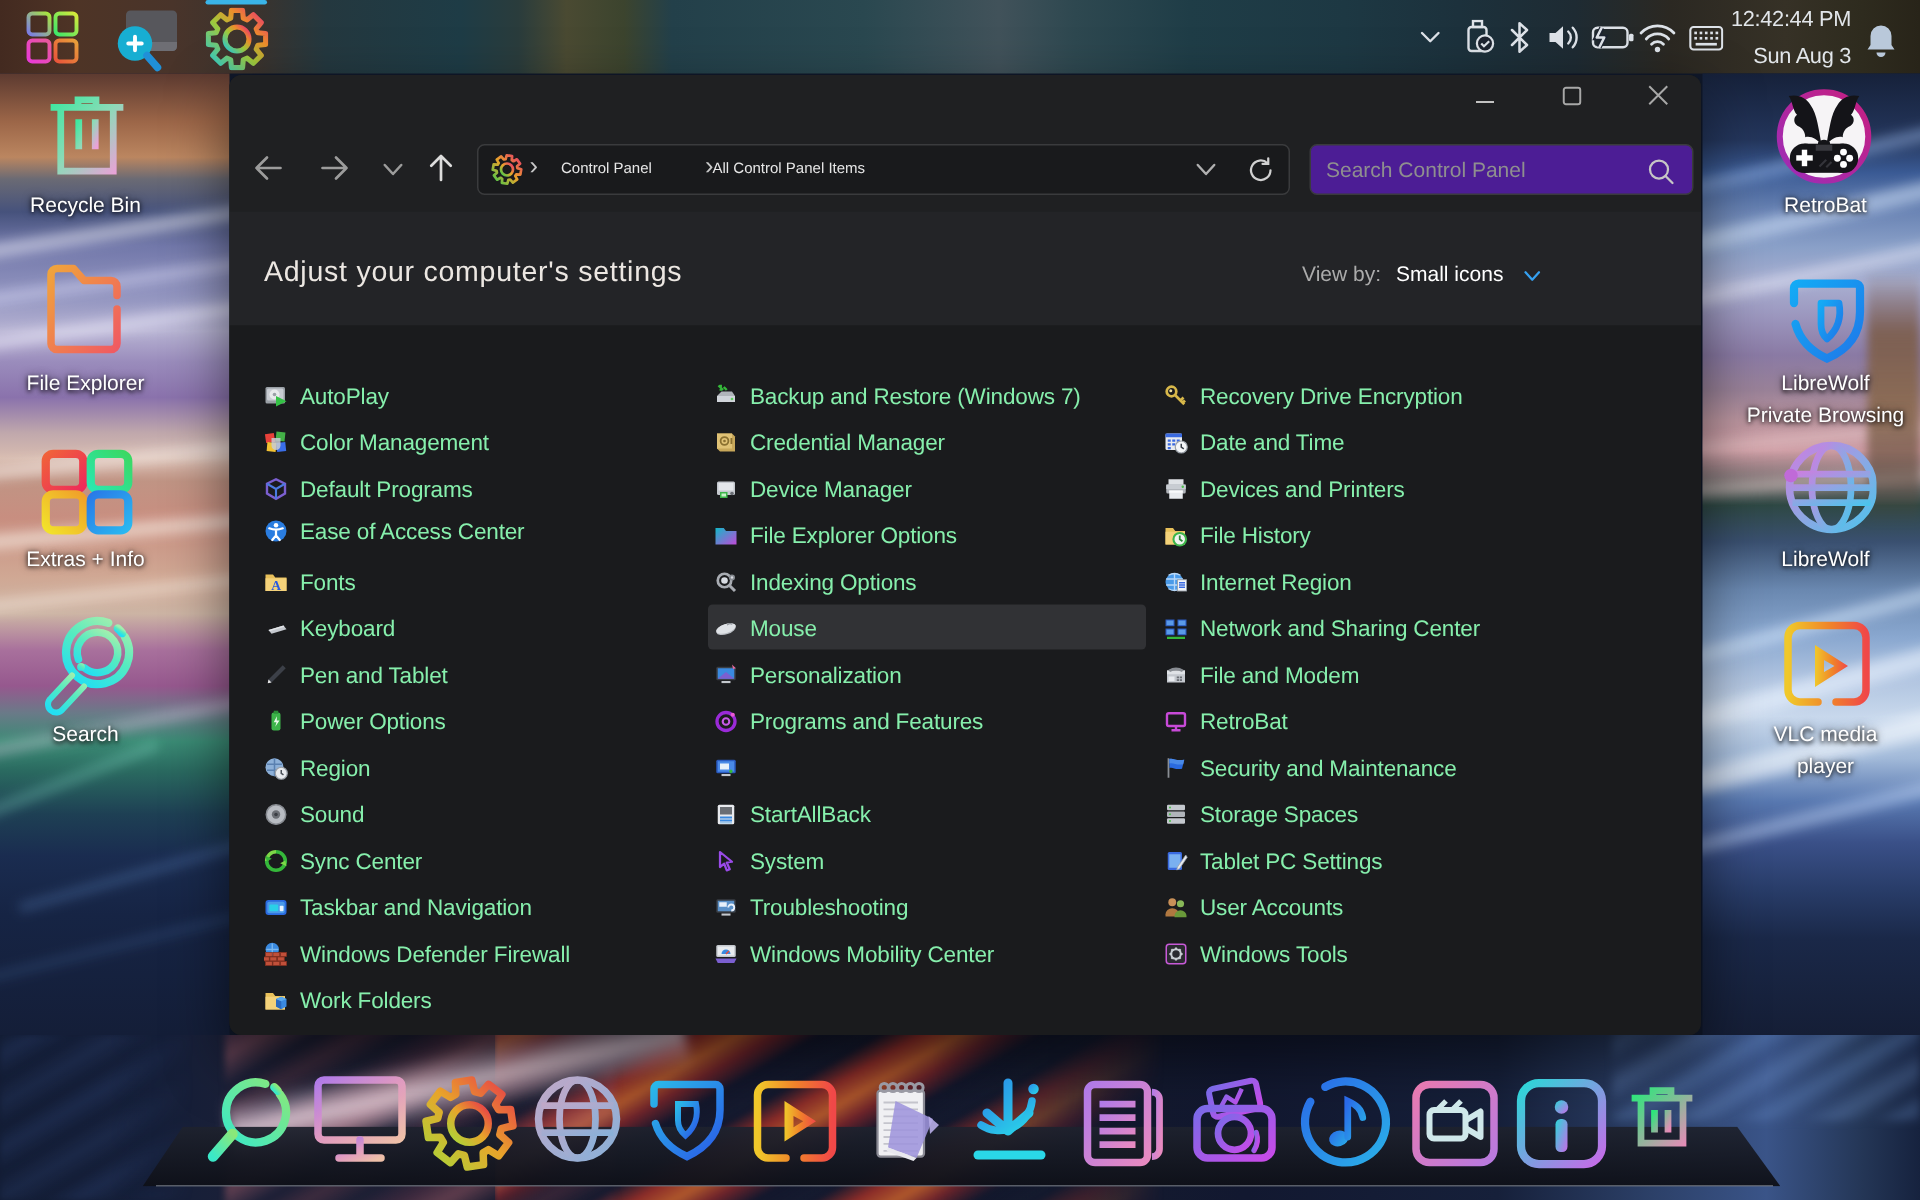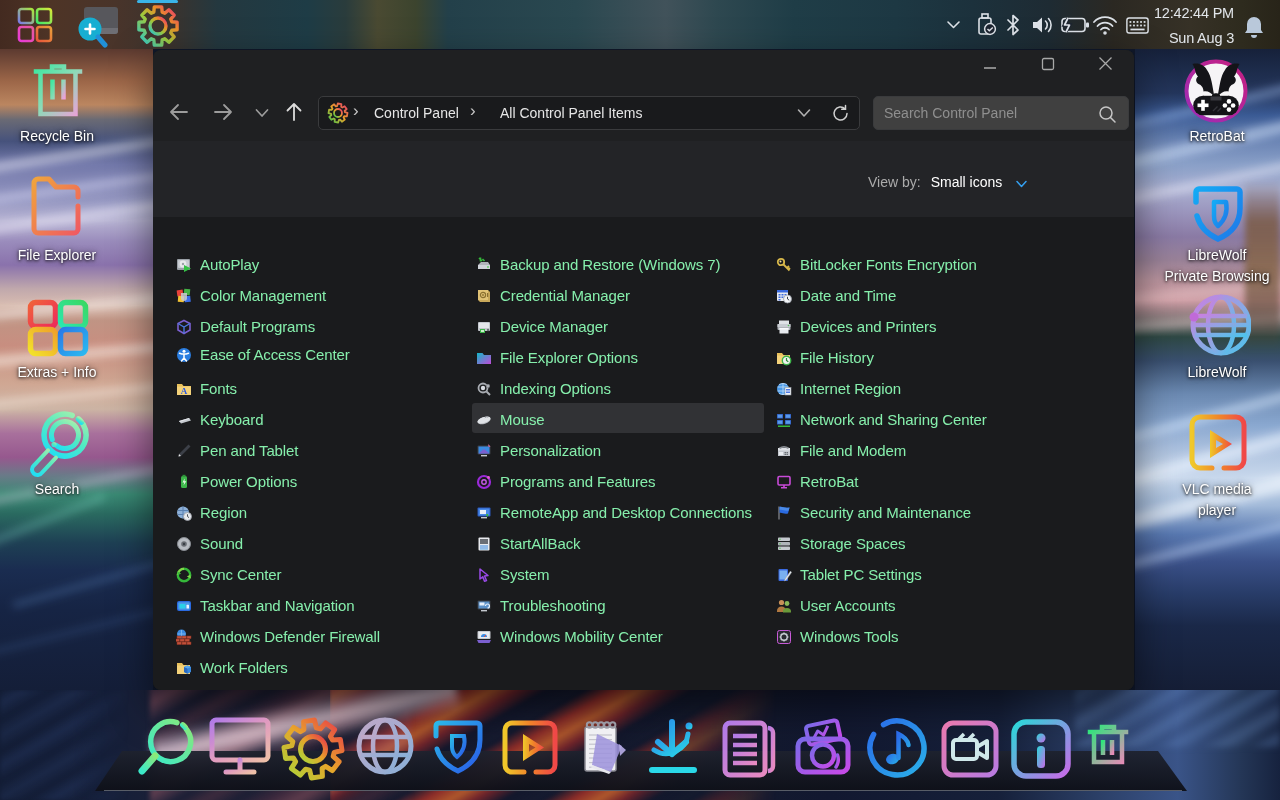--- a/index.html
+++ b/index.html
@@ -35,23 +35,23 @@
   background:repeating-linear-gradient(150deg, rgba(90,130,190,0.0) 0, rgba(110,150,210,0.3) 10px, rgba(40,60,110,0.1) 22px, rgba(130,170,230,0.26) 34px, rgba(30,50,90,0.06) 46px); filter:blur(3px);}
 .streak { position:absolute; filter:blur(4px); }
 
 #win { position:absolute; left:153px; top:50px; width:981px; height:640px;
   background:#1b1c1e; border-radius:8px; box-shadow:0 16px 40px rgba(0,0,0,0.55); }
 #win .topbar { position:absolute; left:0; top:0; width:100%; height:91px; background:#1f2022; border-radius:8px 8px 0 0; }
 #win .headband { position:absolute; left:0; top:91px; width:100%; height:76px; background:#232427; }
 #win .body { position:absolute; left:0; top:167px; width:100%; height:473px; background:#1a1b1d; border-radius:0 0 8px 8px; }
 #addrbar { position:absolute; left:165px; top:46px; width:542px; height:34px; background:#191a1c;
   border:1px solid #3a3b3d; border-radius:5px; }
-#searchbox { position:absolute; left:720px; top:46px; width:256px; height:34px; background:#404040;
+#searchbox { position:absolute; left:720px; top:46px; width:256px; height:34px; background:#4c1d95;
   border:1px solid #3a3b3d; border-radius:5px; color:#8f8f8f; font-size:14px; line-height:32px; padding-left:10px; }
-.crumb { position:absolute; top:52px; color:#e6e6e6; font-size:14px; line-height:22px; }
+.crumb { position:absolute; top:52px; color:#e6e6e6; font-size:10px; line-height:22px; }
 #heading { position:absolute; left:23px; top:121px; color:#ece7e2; font-size:19px; letter-spacing:0.5px; }
 #viewby { position:absolute; left:715px; top:124px; font-size:14px; color:#ababab; }
 #viewby b { color:#ffffff; font-weight:normal; margin-left:10px; }
 .hl { position:absolute; left:472px; top:403px; width:292px; height:30px; background:#313235; border-radius:3px; }
 .cpi { position:absolute; height:20px; color:#86efac; font-size:15px; white-space:nowrap; }
 .cpi svg { vertical-align:-3px; }
 .cpi span { margin-left:8px; letter-spacing:-0.1px; }
 
 .dicon { position:absolute; text-align:center; }
 .dlabel { position:absolute; color:#fff; font-size:14px; text-align:center; width:140px;
@@ -361,27 +361,28 @@
           <stop offset="0.5" stop-color="#e8a42a"></stop>
           <stop offset="1" stop-color="#e8336e"></stop>
         </linearGradient>
       </defs>
  <path d="M9.5,-0.2 L8.9,3.4 L6.2,3.2 L5.5,4.3 L6.8,6.6 L3.9,8.7 L2.2,6.7 L0.9,6.9 L0.2,9.5 L-3.4,8.9 L-3.2,6.2 L-4.3,5.5 L-6.6,6.8 L-8.7,3.9 L-6.7,2.2 L-6.9,0.9 L-9.5,0.2 L-8.9,-3.4 L-6.2,-3.2 L-5.5,-4.3 L-6.8,-6.6 L-3.9,-8.7 L-2.2,-6.7 L-0.9,-6.9 L-0.2,-9.5 L3.4,-8.9 L3.2,-6.2 L4.3,-5.5 L6.6,-6.8 L8.7,-3.9 L6.7,-2.2 L6.9,-0.9 Z" fill="none" stroke="url(#gearsm)" stroke-width="1.8" stroke-linejoin="round"></path>
  <circle cx="0" cy="0" r="4" fill="none" stroke="url(#gearsm)" stroke-width="1.8"></circle>
 </svg>
  <span class="crumb" style="left:200px;color:#c8c8c8;font-size:17px;top:50px">›</span>
  <span class="crumb" style="left:221px">Control Panel</span>
  <span class="crumb" style="left:317px;color:#c8c8c8;font-size:17px;top:50px">›</span>
- <span class="crumb" style="left:347px">All Control Panel Items</span>
+ <span class="crumb" style="left:322px">All Control Panel Items</span>
  <svg class="abs" style="left:644px;top:58px" width="14" height="10" viewBox="0 0 14 10">
       <path d="M1.5 2 L7 8 L12.5 2" stroke="#b0b0b0" stroke-width="1.6" fill="none" stroke-linecap="round" stroke-linejoin="round"></path>
     </svg>
  <svg class="abs" style="left:678px;top:54px" width="19" height="19" viewBox="0 0 19 19">
       <path d="M16 9.5 a6.5 6.5 0 1 1 -2-4.7 M14.5 1.5 v3.8 h-3.8" stroke="#d0d0d0" stroke-width="1.5" fill="none" stroke-linecap="round"></path>
     </svg>
+ <div id="heading">Adjust your computer's settings</div>
  <div id="viewby">View by:<b>Small icons</b></div>
  <svg class="abs" style="left:863px;top:130px" width="11" height="8" viewBox="0 0 11 8">
       <path d="M1 1.5 L5.5 6.5 L10 1.5" stroke="#35a0f0" stroke-width="1.5" fill="none" stroke-linecap="round" stroke-linejoin="round"></path>
     </svg>
 </div>
 
 <div class="cpi" style="left:176px;top:256px"><svg width="16" height="16" viewBox="0 0 16 16">
       <rect x="1" y="2" width="13" height="11" rx="1" fill="#9aa0a6"></rect>
       <rect x="2" y="3" width="11" height="8" rx="1" fill="#c8ccd2"></rect>
       <circle cx="7" cy="7" r="3.4" fill="#e8eaec"></circle>
@@ -523,21 +524,21 @@
       <circle cx="8" cy="8" r="6" fill="none" stroke="#9a2ad8" stroke-width="2.2"></circle>
       <circle cx="8" cy="8" r="2.2" fill="none" stroke="#c85ae8" stroke-width="1.4"></circle>
       <circle cx="12.5" cy="3.5" r="1.4" fill="#e85ad0"></circle>
     </svg><span>Programs and Features</span></div>
 <div class="cpi" style="left:476px;top:504px"><svg width="16" height="16" viewBox="0 0 16 16">
       <rect x="1.5" y="2.5" width="13" height="9" rx="1" fill="#2a5ac0"></rect>
       <rect x="2.5" y="3.5" width="11" height="7" fill="#4a8ae8"></rect>
       <rect x="4" y="5" width="6" height="4" fill="#e8f0fa"></rect>
       <rect x="5" y="12" width="6" height="1.4" fill="#c4c8ce"></rect>
       <path d="M10.5 9.5 l1.5 1.5 m0 -1.5 l-1.5 1.5" stroke="#35b83a" stroke-width="1.4"></path>
-    </svg><span>RemoteApp and Desktop Connections</span></div>
+    </svg></div>
 <div class="cpi" style="left:476px;top:535px"><svg width="16" height="16" viewBox="0 0 16 16">
       <rect x="2.5" y="1.5" width="11" height="13" rx="1" fill="#e8eaee"></rect>
       <rect x="4" y="3" width="8" height="5" fill="#6a6e74"></rect>
       <path d="M4 10 h8 M4 12 h8" stroke="#3a8ae0" stroke-width="1.2"></path>
       <rect x="4" y="13" width="8" height="1" fill="#a0c8e8"></rect>
     </svg><span>StartAllBack</span></div>
 <div class="cpi" style="left:476px;top:566px"><svg width="16" height="16" viewBox="0 0 16 16">
       <path d="M4 2 L12 8.5 L8.5 9 L10.5 13.5 L8.5 14.3 L6.8 9.8 L4 12 Z" fill="none" stroke="#9a4ae8" stroke-width="1.5" stroke-linejoin="round"></path>
     </svg><span>System</span></div>
 <div class="cpi" style="left:476px;top:597px"><svg width="16" height="16" viewBox="0 0 16 16">
@@ -551,21 +552,21 @@
       <rect x="1.5" y="2" width="13" height="8" rx="1" fill="#c4c8ce"></rect>
       <rect x="2.5" y="3" width="11" height="6" fill="#e8ebef"></rect>
       <path d="M5 8 a3 3 0 0 1 6 0 Z" fill="#3a8ae0"></path>
       <path d="M8 8 L10 6" stroke="#e84a3a" stroke-width="1"></path>
       <path d="M1 11 h14 l-1.5 3 h-11 Z" fill="#7b5fd0"></path>
     </svg><span>Windows Mobility Center</span></div>
 <div class="cpi" style="left:776px;top:256px"><svg width="16" height="16" viewBox="0 0 16 16">
       <circle cx="5" cy="5" r="3.2" fill="none" stroke="#d8b84a" stroke-width="1.8"></circle>
       <path d="M7.5 7.5 L13.5 13.5 M11 11 l2-2 M12.5 12.5 l1.5-1.5" stroke="#d8b84a" stroke-width="1.8"></path>
       <circle cx="4.5" cy="4.5" r="1" fill="#f0e0a0"></circle>
-    </svg><span>BitLocker Fonts Encryption</span></div>
+    </svg><span>Recovery Drive Encryption</span></div>
 <div class="cpi" style="left:776px;top:287px"><svg width="16" height="16" viewBox="0 0 16 16">
       <rect x="1" y="2" width="11" height="11" rx="1" fill="#e8ebef"></rect>
       <rect x="1" y="2" width="11" height="2.5" fill="#3a6ae0"></rect>
       <g fill="#3a6ae0">
         <rect x="2.5" y="6" width="2" height="1.5"></rect>
         <rect x="5.5" y="6" width="2" height="1.5"></rect>
         <rect x="8.5" y="6" width="2" height="1.5"></rect>
         <rect x="2.5" y="8.5" width="2" height="1.5"></rect>
         <rect x="5.5" y="8.5" width="2" height="1.5"></rect>
         <rect x="8.5" y="8.5" width="2" height="1.5"></rect>

